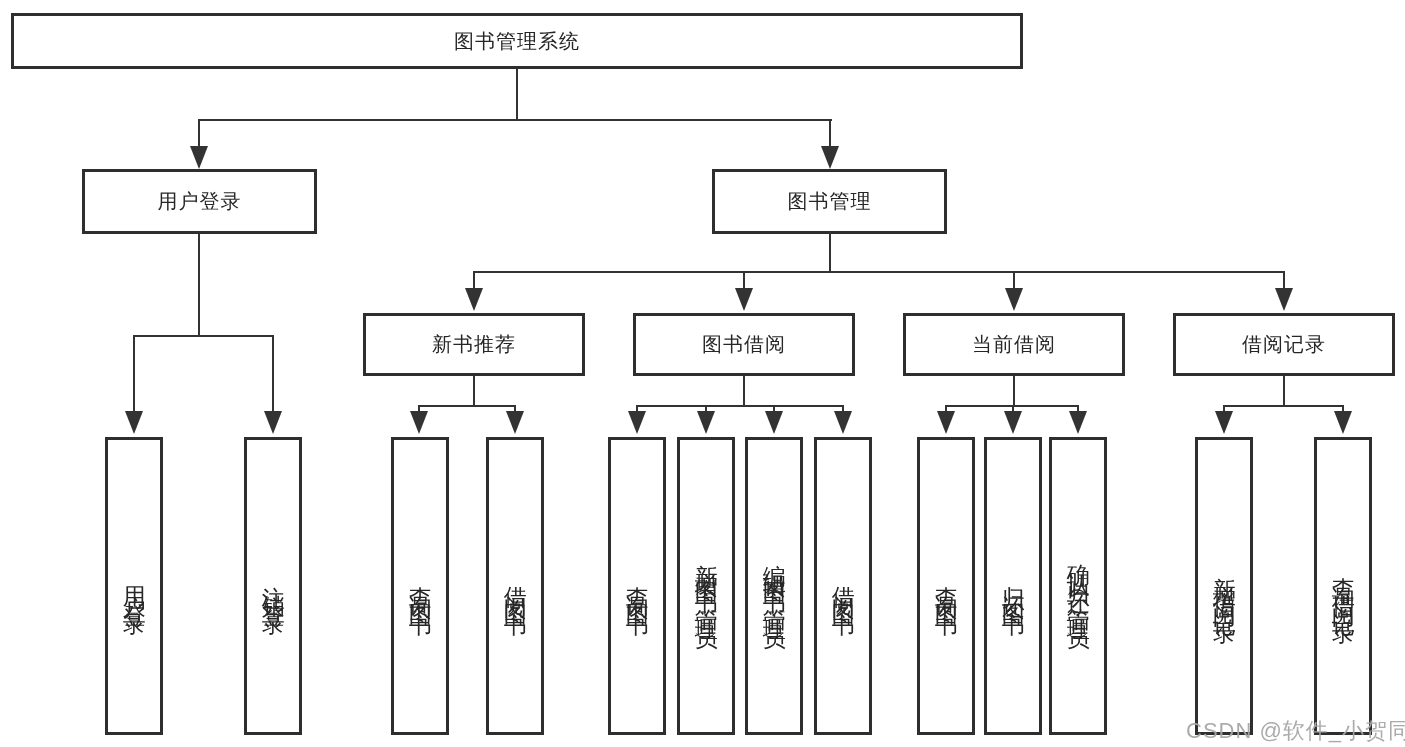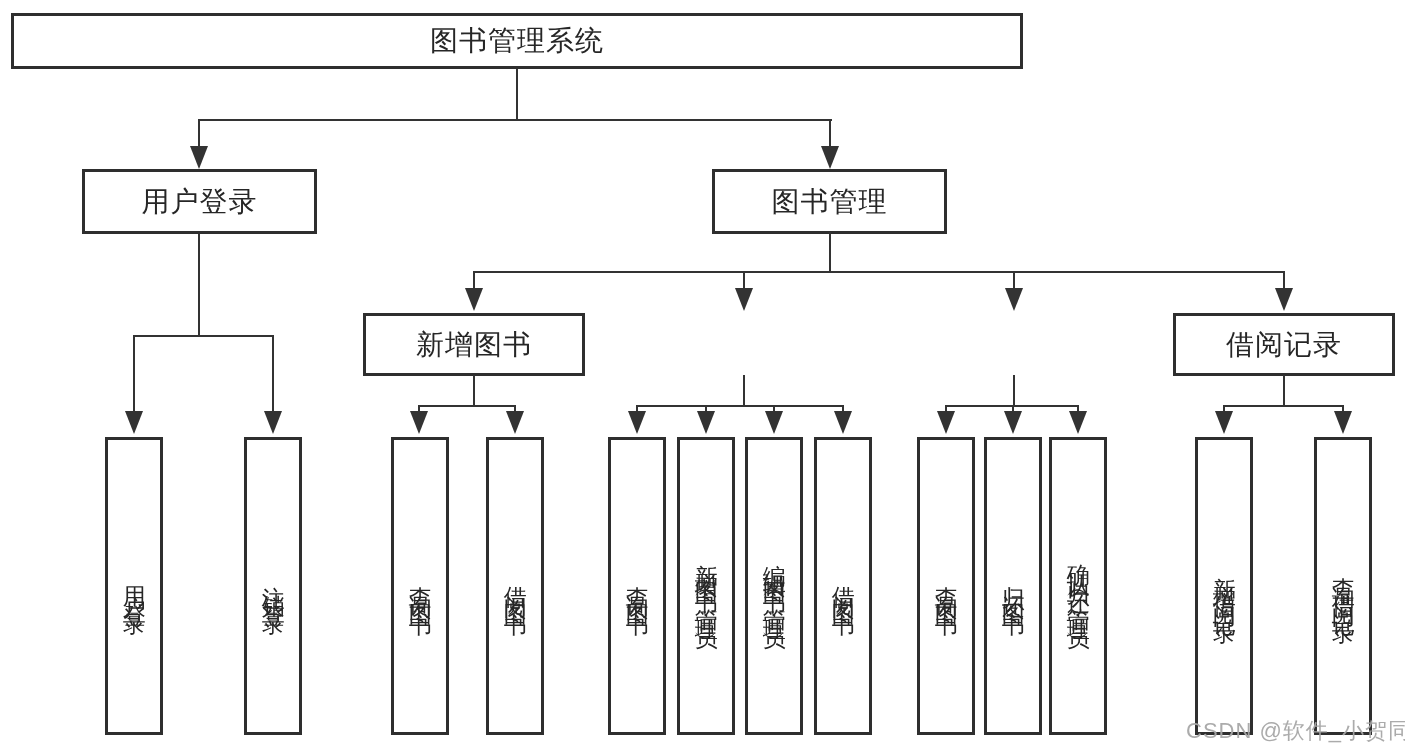--- a/index.html
+++ b/index.html
@@ -3,21 +3,21 @@
 <meta charset="utf-8">
 <style>
   html,body { margin:0; padding:0; background:#ffffff; }
   .stage {
     position:relative; width:1405px; height:747px; background:#ffffff;
     font-family:"Liberation Sans","DejaVu Sans",sans-serif; overflow:hidden;
   }
   .box {
     position:absolute; box-sizing:border-box; background:#ffffff;
     border:3px solid #2e2e2e; display:flex; align-items:center; justify-content:center;
-    font-size:28px; color:#262626; letter-spacing:1px; white-space:nowrap;
+    font-size:20px; color:#262626; letter-spacing:1px; white-space:nowrap;
   }
   .root { left:11px; top:13px; width:1012px; height:56px; }
   .l2   { top:169px; width:235px; height:65px; }
   .l3   { top:313px; width:222px; height:63px; }
   .leaf { position:absolute; top:437px; width:58px; height:298px; box-sizing:border-box;
           background:#fff; border:3px solid #2e2e2e; display:flex; align-items:center; justify-content:center; }
   .leaf span {
     writing-mode:vertical-rl; text-orientation:mixed; font-size:23px; color:#262626;
     letter-spacing:9px; line-height:1.1; white-space:nowrap;
   }
@@ -41,21 +41,27 @@
   </div>
 
   <div class="box l2" style="left:82px;">
     <span>用户登录</span>
   </div>
   <div class="box l2" style="left:712px;text-align:center;">
     <span>图书管理</span>
   </div>
 
   <div class="box l3" style="left:363px;">
-    <span>新增图书</span>
+    <span>新书推荐</span>
+  </div>
+  <div class="box l3" style="left:633px;">
+    <span>图书借阅</span>
+  </div>
+  <div class="box l3" style="left:903px;">
+    <span>当前借阅</span>
   </div>
   <div class="box l3" style="left:1173px;">
     <span>借阅记录</span>
   </div>
 
   <div class="leaf" style="left:105px;">
     <span>用户登录</span>
     </div>
   <div class="leaf" style="left:244px;">
     <span>注销登录</span>

